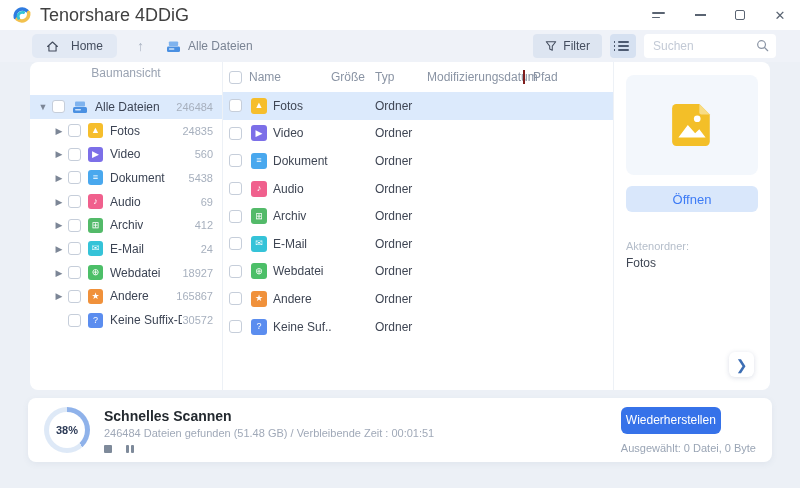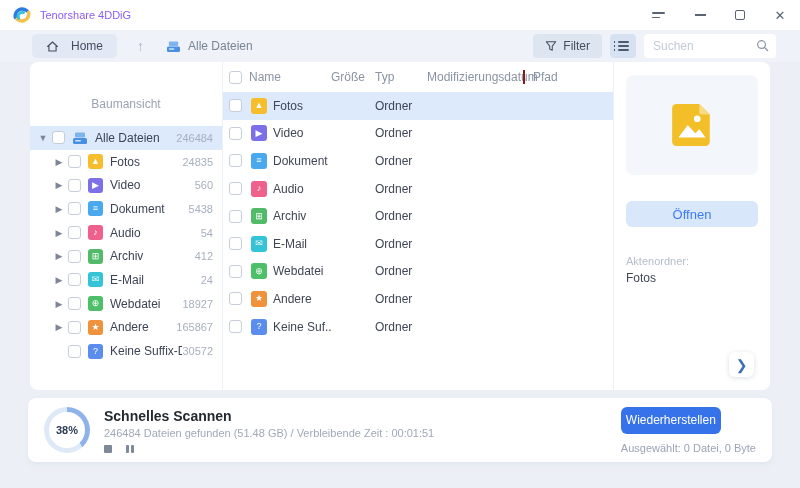--- a/index.html
+++ b/index.html
@@ -8,21 +8,21 @@
     font-family:"Liberation Sans", sans-serif;
     background:#ECF0F6;
     position:relative;
     overflow:hidden;
     color:#3C4454;
   }
   
   .titlebar { position:absolute; left:0; top:0; width:800px; height:30px; background:#FFFFFF;
     display:flex; align-items:center; padding:0 12px; }
   .logo { width:20px; height:20px; margin-right:8px; }
-  .app-title { font-size:11px; color:#8b5cf6; }
+  .app-title { font-size:18px; color:#404040; }
   .win-controls { margin-left:auto; display:flex; align-items:center; gap:24px; }
   .win-btn { color:#5A6472; display:flex; align-items:center; justify-content:center; width:16px; height:16px; cursor:default; }
   .menu-ic { display:flex; flex-direction:column; gap:3px; align-items:flex-start; }
   .menu-ic i { display:block; height:1.5px; background:#5A6472; border-radius:1px; }
   .menu-ic i:nth-child(1){ width:13px; } .menu-ic i:nth-child(2){ width:8px; }
   .min-ic { width:11px; height:1.5px; background:#5A6472; }
   .max-ic { width:10px; height:10px; border:1.5px solid #5A6472; border-radius:2px; }
   .close-ic { font-size:13px; line-height:1; }
   
   .toolbar { position:absolute; left:0; top:30px; width:800px; height:32px; background:#EFF2F8;
@@ -41,21 +41,21 @@
   .list-glyph i::before { content:""; position:absolute; left:-4px; top:0; width:1.5px; height:1.5px; background:#4E5B72; }
   .search-box { position:relative; width:132px; height:24px; background:#FFFFFF; border-radius:4px; }
   .search-box input { width:100%; height:100%; border:none; outline:none; background:transparent;
     padding:0 24px 0 9px; font-size:12px; color:#3C4454; font-family:"Liberation Sans",sans-serif; }
   .search-box input::placeholder { color:#C3CAD6; }
   .search-ic { position:absolute; right:7px; top:5px; }
   
   .content-card { position:absolute; left:30px; top:62px; width:740px; height:328px; background:#FFFFFF;
     border-radius:8px; display:flex; }
   
-  .sidebar { width:192px; padding-top:9px; overflow:hidden;margin-top:22px; }
+  .sidebar { width:192px; overflow:hidden; }
   .tabs { display:flex; justify-content:center; gap:2px; }
   .tab { height:22px; border-radius:11px; padding:0 13px; font-size:12px; display:flex; align-items:center; cursor:pointer; }
   .tab.inactive { color:#9AA3B2; background:transparent; }
   .tab.active { color:#FFFFFF; background:#3D7BF5; }
   .tree { margin-top:11px; }
   .tree-row { height:23.7px; display:flex; align-items:center; font-size:12px; color:#3C4454; cursor:pointer; padding-right:9px; }
   .tree-row.root { background:#DCEAFC; }
   .tree-row .caret { width:10px; font-size:9px; color:#7C8696; text-align:center; flex:none; }
   .tree-row.root { padding-left:8px; }
   .tree-row.child { padding-left:24px; }
@@ -72,21 +72,21 @@
   .t-head .cb { margin-left:6px; }
   .h-pfad { border-left:2px solid #7f1d1d; padding-left:8px; height:14px; line-height:14px; }
   .t-row { height:27.6px; font-size:12px; color:#3F4654; cursor:pointer; }
   .t-row.selected { background:#DCEAFC; }
   .t-row .cb { margin-left:6px; }
   .t-row .ficon { margin-left:2px; width:16px; height:16px; }
   .t-name { white-space:nowrap; overflow:hidden; text-overflow:clip; padding-right:4px; }
   
   .rpanel { width:156px; padding:13px 12px 0 12px; position:relative; }
   .preview-box { height:100px; background:#F3F7FC; border-radius:8px; display:flex; align-items:center; justify-content:center; }
-  .open-btn { margin-top:26px; height:26px; background:#D9E7FB; border-radius:6px; color:#3D7BF5;
+  .open-btn { margin-top:11px; height:26px; background:#D9E7FB; border-radius:6px; color:#3D7BF5;
     font-size:13px; display:flex; align-items:center; justify-content:center; cursor:pointer; }
   .meta-label { margin-top:28px; font-size:11px; color:#B5BECA; }
   .meta-value { margin-top:4px; font-size:12px; color:#3F4654; }
   .expand-btn { position:absolute; right:16px; bottom:13px; width:25px; height:25px; background:#FFFFFF;
     border-radius:6px; box-shadow:0 1px 5px rgba(60,80,120,0.18); display:flex; align-items:center;
     justify-content:center; color:#3D6EB4; font-size:14px; cursor:pointer; }
   
   .bottom-card { position:absolute; left:28px; top:398px; width:744px; height:64px; background:#FFFFFF;
     border-radius:8px; box-shadow:0 2px 6px rgba(90,110,140,0.08); display:flex; align-items:center; padding:0 16px; }
   .ring { width:46px; height:46px; border-radius:50%;
@@ -209,21 +209,21 @@
         <span class="cb"></span>
         <span class="ficon" style="background: rgb(73, 168, 238);">≡</span>
         <span class="label">Dokument</span>
         <span class="count">5438</span>
       </div>
       <div class="tree-row child">
         <span class="caret">▶</span>
         <span class="cb"></span>
         <span class="ficon" style="background: rgb(240, 96, 141);">♪</span>
         <span class="label">Audio</span>
-        <span class="count">54</span>
+        <span class="count">69</span>
       </div>
       <div class="tree-row child">
         <span class="caret">▶</span>
         <span class="cb"></span>
         <span class="ficon" style="background: rgb(83, 186, 105);">⊞</span>
         <span class="label">Archiv</span>
         <span class="count">412</span>
       </div>
       <div class="tree-row child">
         <span class="caret">▶</span>

